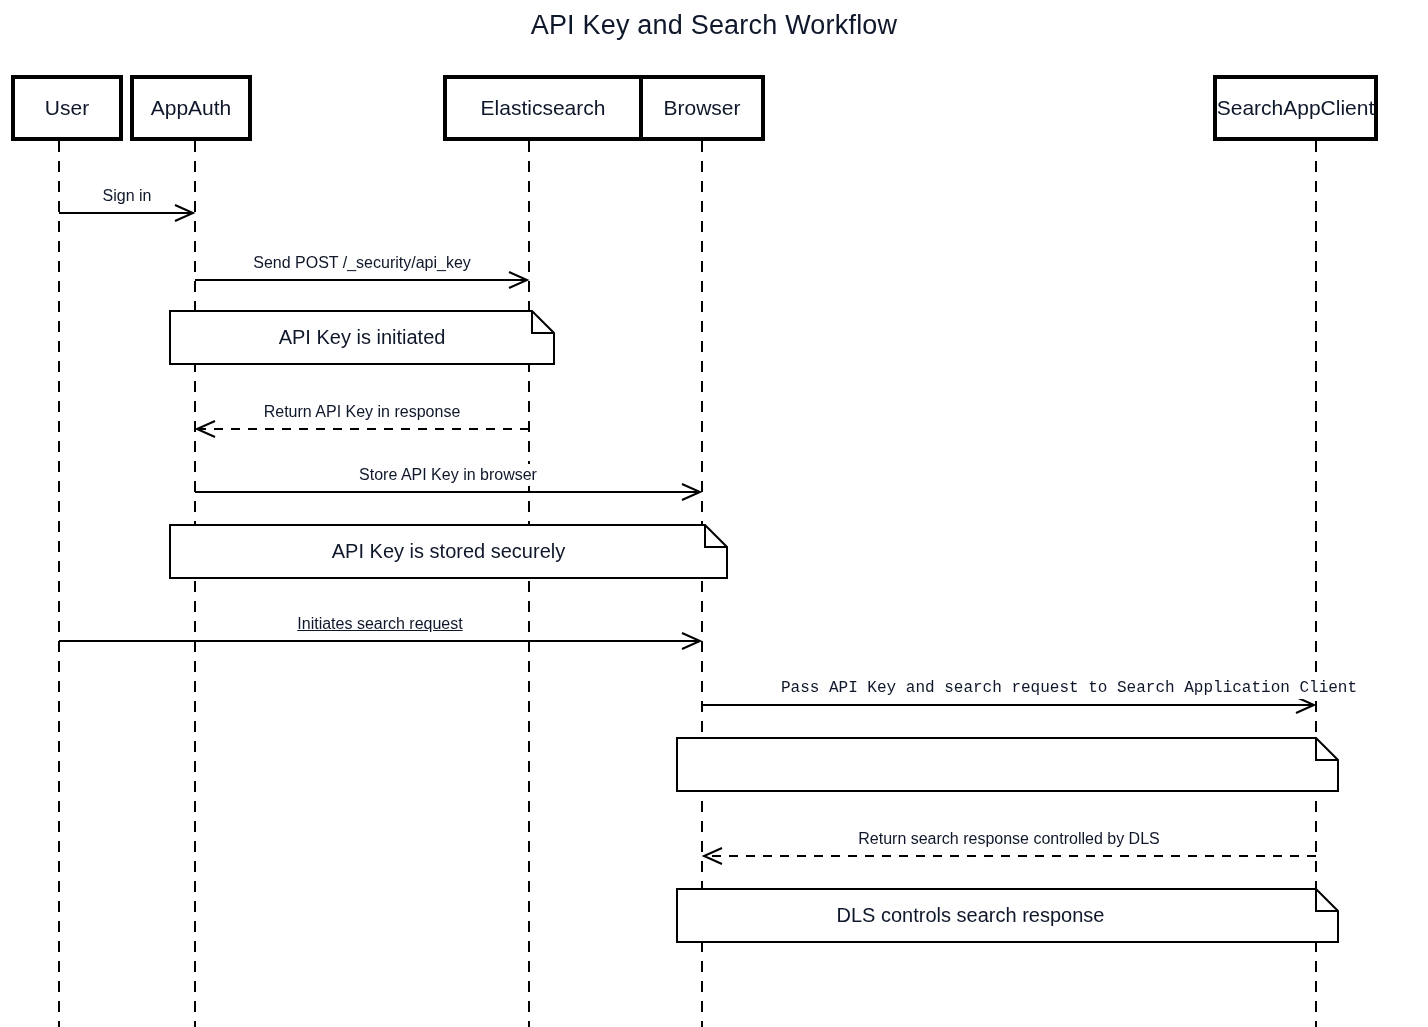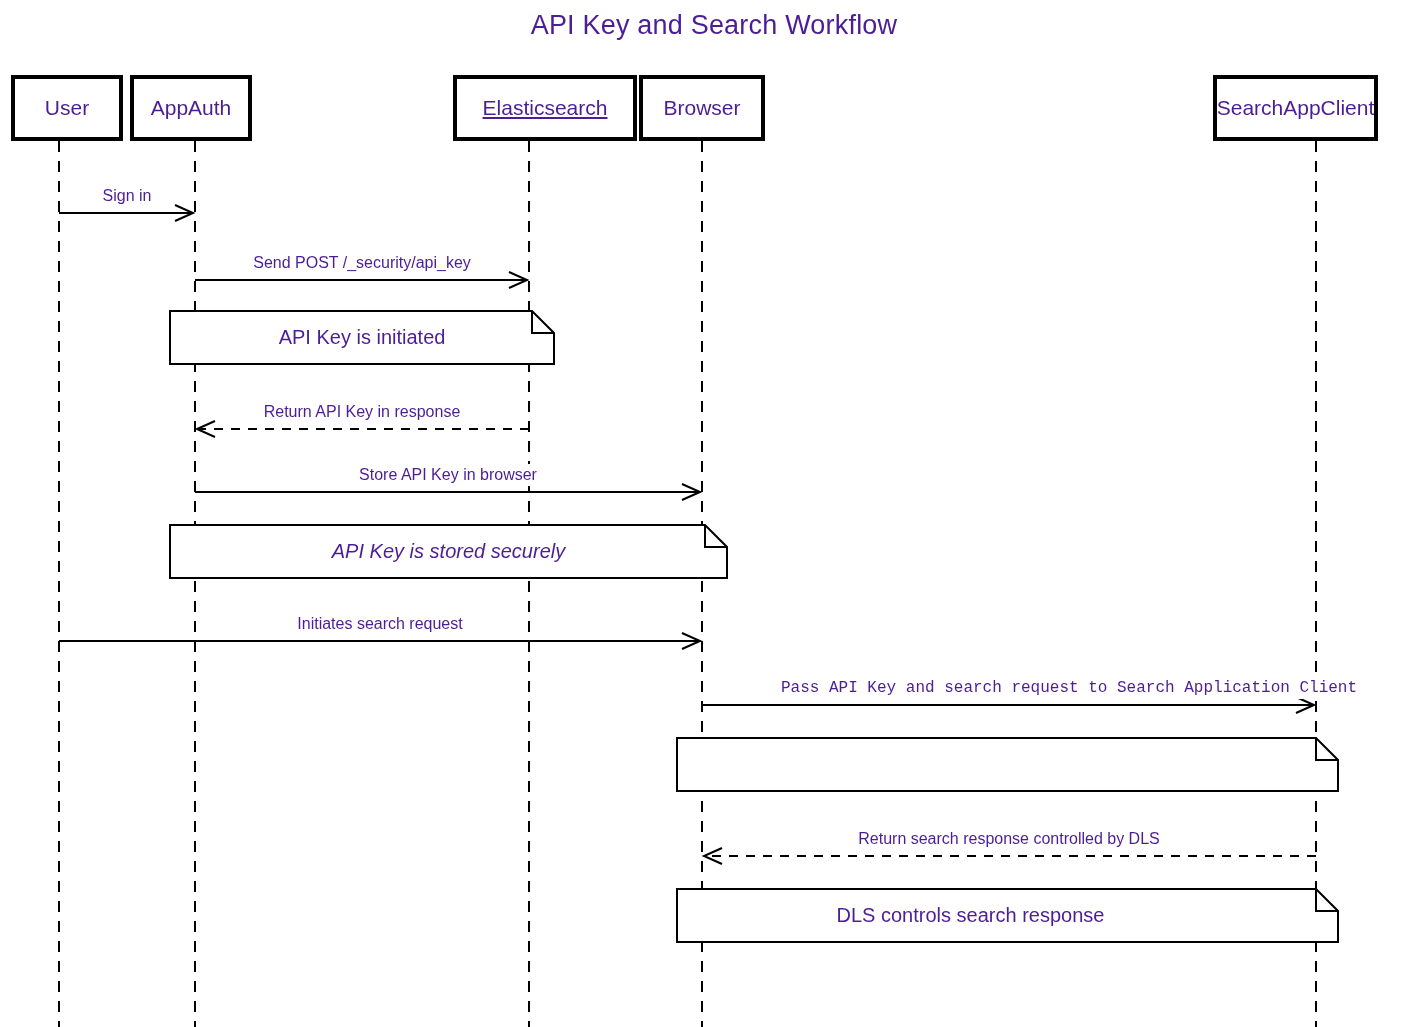--- a/index.html
+++ b/index.html
@@ -1,18 +1,18 @@
 <!DOCTYPE html>
 <html><head>
 <meta charset="utf-8">
 <style>
   html,body{margin:0;padding:0;background:#ffffff;}
   .canvas{
     position:relative;width:1428px;height:1027px;background:#ffffff;
-    font-family:"Liberation Sans",sans-serif;color:#4c1d95;overflow:hidden;
+    font-family:"Liberation Sans",sans-serif;color:#0f172a;overflow:hidden;
   }
   .title{
     position:absolute;top:10px;left:0;width:100%;text-align:center;
     font-size:27px;letter-spacing:.2px;
   }
   .layer{position:absolute;left:0;top:0;}
   .pbox{
     position:absolute;top:75px;height:66px;border:4px solid #000;background:#fff;
     display:flex;align-items:center;justify-content:center;
     font-size:21px;box-sizing:border-box;
@@ -87,35 +87,35 @@
   </svg>
 
   <div class="title">API Key and Search Workflow</div>
 
   <div class="pbox" style="left:11px;width:112px;">
     <span>User</span>
   </div>
   <div class="pbox" style="left:130px;width:122px;">
     <span>AppAuth</span>
   </div>
-  <div class="pbox" style="left:453px;width:184px;text-decoration:underline;">
+  <div class="pbox" style="left:443px;width:200px;">
     <span>Elasticsearch</span>
   </div>
   <div class="pbox" style="left:639px;width:126px;">
     <span>Browser</span>
   </div>
   <div class="pbox" style="left:1213px;width:165px;">
     <span>SearchAppClient</span>
   </div>
 
   <div class="msg" style="left:127px;top:185px;">Sign in</div>
   <div class="msg" style="left:362px;top:252px;">Send POST /_security/api_key</div>
   <div class="msg" style="left:362px;top:401px;">Return API Key in response</div>
   <div class="msg" style="left:448px;top:464px;">Store API Key in browser</div>
-  <div class="msg" style="left:380px;top:613px;">Initiates search request</div>
+  <div class="msg" style="left:380px;top:613px;text-decoration:underline;">Initiates search request</div>
   <div class="msg" style="left:1069px;top:677px;font-family:Liberation Mono, monospace;">Pass API Key and search request to Search Application Client</div>
   <div class="msg" style="left:1009px;top:828px;">Return search response controlled by DLS</div>
 
   <div class="notelabel" style="left:170px;top:311px;width:384px;height:53px;">API Key is initiated</div>
-  <div class="notelabel" style="left:170px;top:525px;width:557px;height:53px;font-style:italic;">API Key is stored securely</div>
+  <div class="notelabel" style="left:170px;top:525px;width:557px;height:53px;">API Key is stored securely</div>
   <div class="notelabel" style="left:640px;top:889px;width:661px;height:53px;">DLS controls search response</div>
 
 </div>
 
 </body></html>

